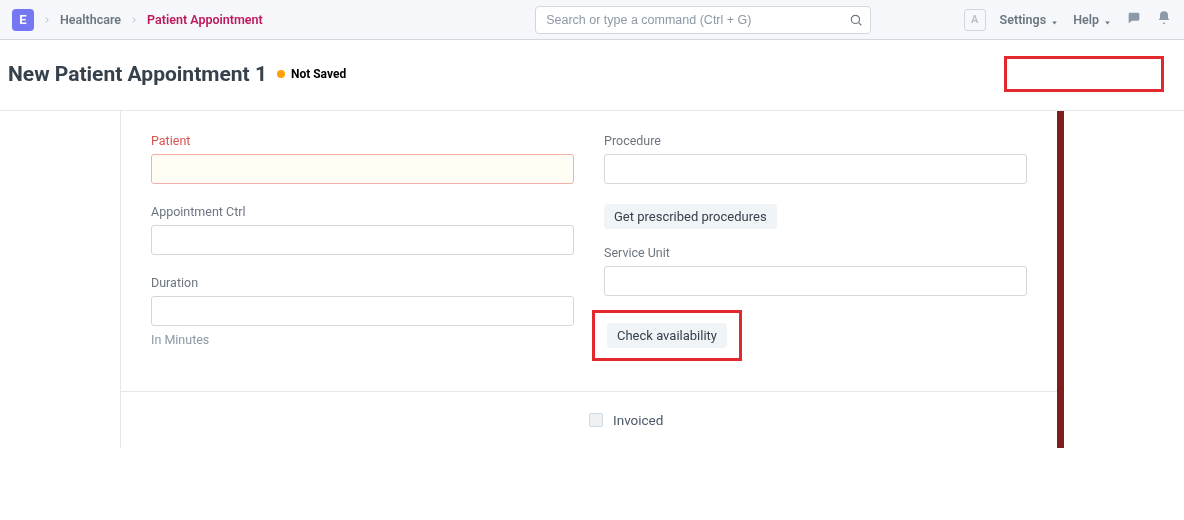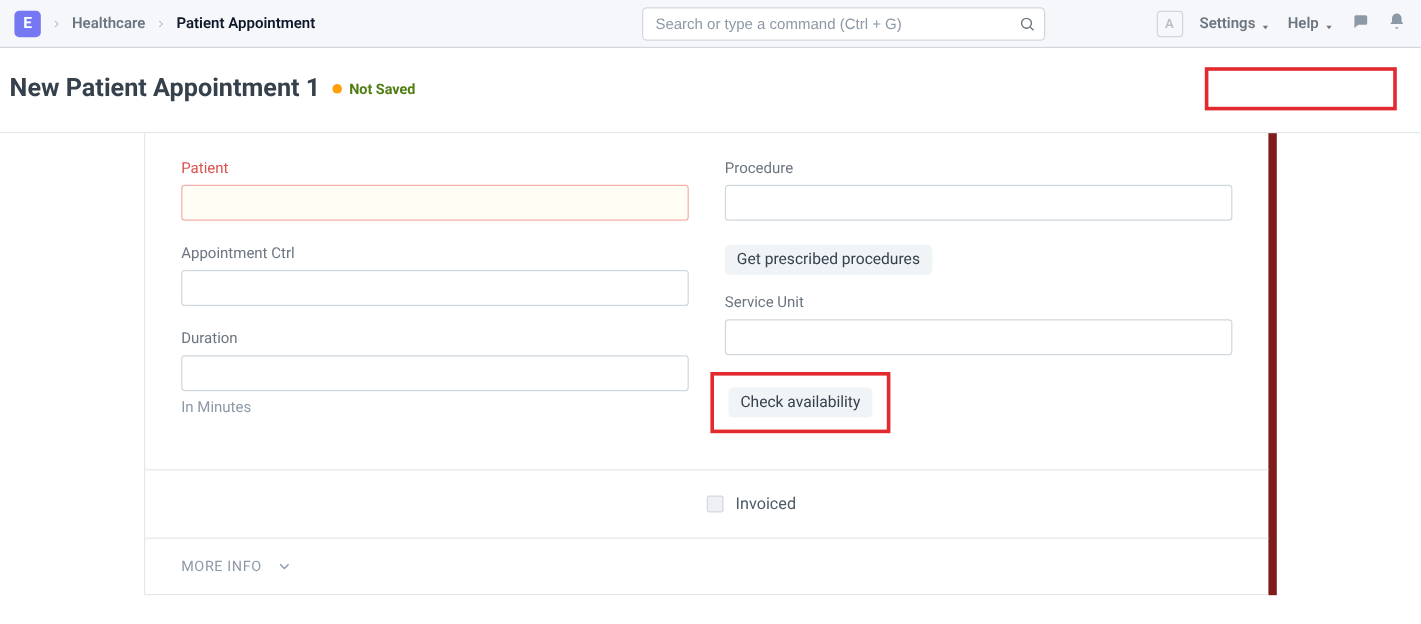--- a/index.html
+++ b/index.html
@@ -32,21 +32,21 @@
     }
     .chevron {
       color: #8d99a6;
       display:inline-flex;
     }
     .bc-link {
       color: #6c7680;
       font-weight: 600;
       cursor: pointer;
     }
-    .bc-link:last-child { color: #0f172a; }
+    .bc-link:last-child { color: #be185d; }
 
     .navbar-center {
       flex: 0 0 auto;
       margin-left: auto;
       display:flex;
     }
     .search-wrap {
       position: relative;
       width: 336px;
       margin-left: 180px;
@@ -93,21 +93,21 @@
       border-bottom: 1px solid #e4e8eb;
     }
     .page-title {
       font-size: 21px;
       font-weight: 700;
       color: #36414c;
       display: flex; align-items: center; gap: 10px;
     }
     .status-pill {
       display: flex; align-items: center; gap: 6px;
-      font-size: 12px; font-weight: 700; color: #4d7c0f;
+      font-size: 12px; font-weight: 700; color: #000000;
     }
     .status-dot {
       width: 8px; height: 8px; border-radius: 50%;
       background: #ffa00a; display:inline-block;
     }
     .header-right-box {
       margin-left: auto;
       width: 160px; height: 36px;
       border: 3px solid #e1292e;
       background: #fff;
@@ -316,21 +316,13 @@
   <div class="section-divider">
     <div class="section-body">
       <div></div>
       <div class="checkbox-row">
         <span class="checkbox-box"></span>
         <span>Invoiced</span>
       </div>
     </div>
   </div>
 
-  <div class="collapsible card-bottom">
-    <span>More Info</span>
-    <span class="chev">
-      <svg width="14" height="14" viewBox="0 0 24 24" fill="none" stroke="#8d99a6" stroke-width="2">
-          <polyline points="6 9 12 15 18 9"></polyline>
-        </svg>
-    </span>
-  </div>
 </div>
 
 </body></html>

